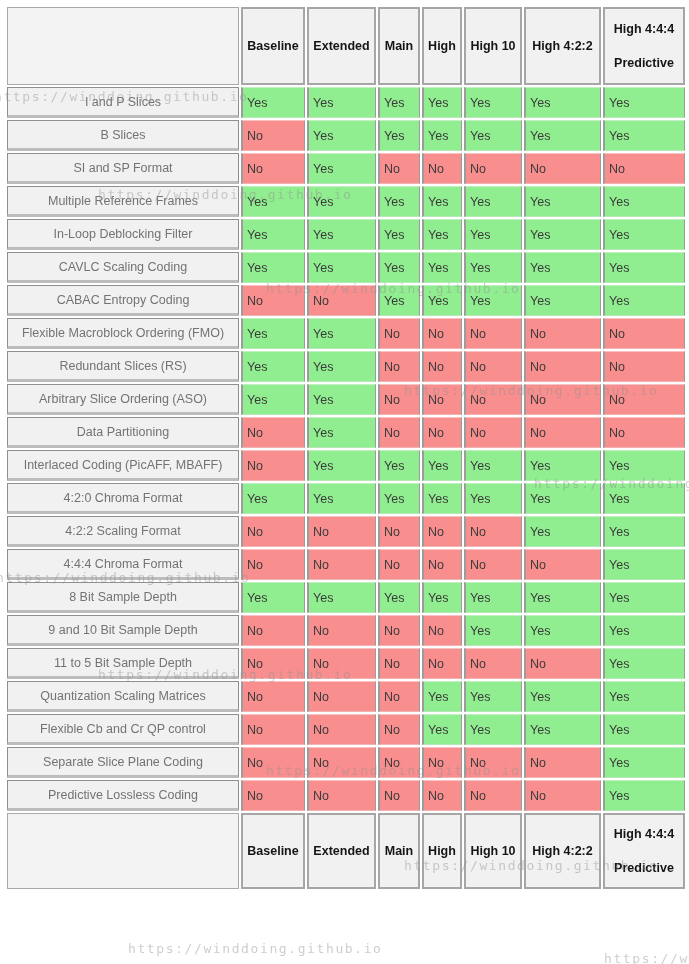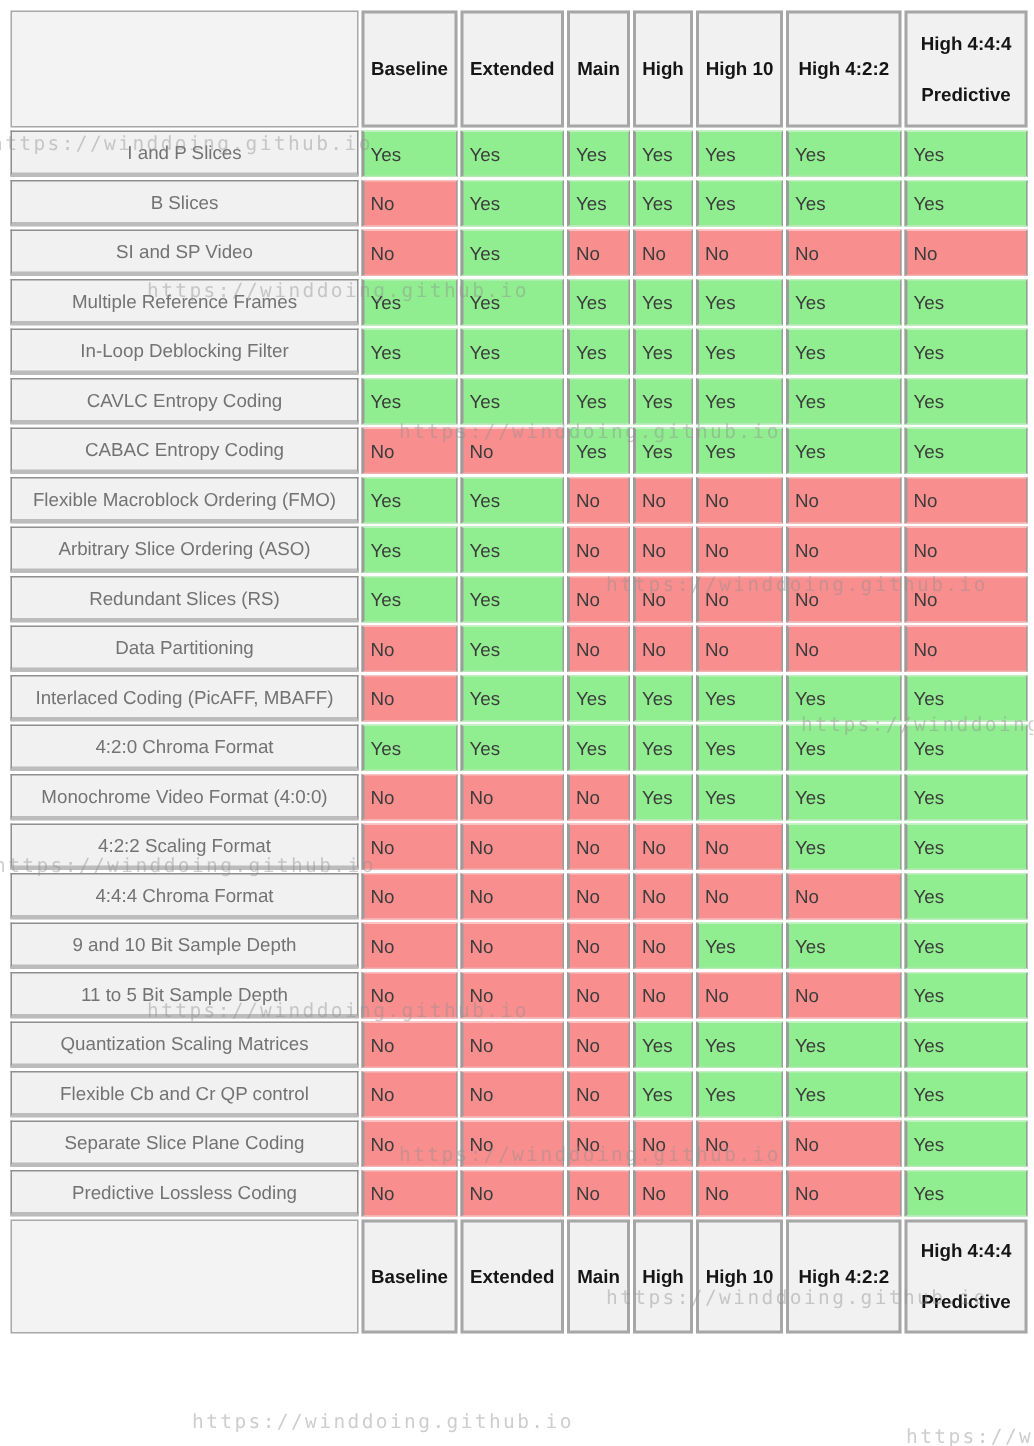--- a/index.html
+++ b/index.html
@@ -88,21 +88,21 @@
           <td class="feature">B Slices</td>
           <td class="val no">No</td>
           <td class="val yes">Yes</td>
           <td class="val yes">Yes</td>
           <td class="val yes">Yes</td>
           <td class="val yes">Yes</td>
           <td class="val yes">Yes</td>
           <td class="val yes">Yes</td>
         </tr>
         <tr>
-          <td class="feature">SI and SP Video</td>
+          <td class="feature">SI and SP Format</td>
           <td class="val no">No</td>
           <td class="val yes">Yes</td>
           <td class="val no">No</td>
           <td class="val no">No</td>
           <td class="val no">No</td>
           <td class="val no">No</td>
           <td class="val no">No</td>
         </tr>
         <tr>
           <td class="feature">Multiple Reference Frames</td>
@@ -118,21 +118,21 @@
           <td class="feature">In-Loop Deblocking Filter</td>
           <td class="val yes">Yes</td>
           <td class="val yes">Yes</td>
           <td class="val yes">Yes</td>
           <td class="val yes">Yes</td>
           <td class="val yes">Yes</td>
           <td class="val yes">Yes</td>
           <td class="val yes">Yes</td>
         </tr>
         <tr>
-          <td class="feature">CAVLC Entropy Coding</td>
+          <td class="feature">CAVLC Scaling Coding</td>
           <td class="val yes">Yes</td>
           <td class="val yes">Yes</td>
           <td class="val yes">Yes</td>
           <td class="val yes">Yes</td>
           <td class="val yes">Yes</td>
           <td class="val yes">Yes</td>
           <td class="val yes">Yes</td>
         </tr>
         <tr>
           <td class="feature">CABAC Entropy Coding</td>
@@ -148,40 +148,40 @@
           <td class="feature">Flexible Macroblock Ordering (FMO)</td>
           <td class="val yes">Yes</td>
           <td class="val yes">Yes</td>
           <td class="val no">No</td>
           <td class="val no">No</td>
           <td class="val no">No</td>
           <td class="val no">No</td>
           <td class="val no">No</td>
         </tr>
         <tr>
+          <td class="feature">Redundant Slices (RS)</td>
+          <td class="val yes">Yes</td>
+          <td class="val yes">Yes</td>
+          <td class="val no">No</td>
+          <td class="val no">No</td>
+          <td class="val no">No</td>
+          <td class="val no">No</td>
+          <td class="val no">No</td>
+        </tr>
+        <tr>
           <td class="feature">Arbitrary Slice Ordering (ASO)</td>
           <td class="val yes">Yes</td>
           <td class="val yes">Yes</td>
           <td class="val no">No</td>
           <td class="val no">No</td>
           <td class="val no">No</td>
           <td class="val no">No</td>
           <td class="val no">No</td>
         </tr>
         <tr>
-          <td class="feature">Redundant Slices (RS)</td>
-          <td class="val yes">Yes</td>
-          <td class="val yes">Yes</td>
-          <td class="val no">No</td>
-          <td class="val no">No</td>
-          <td class="val no">No</td>
-          <td class="val no">No</td>
-          <td class="val no">No</td>
-        </tr>
-        <tr>
           <td class="feature">Data Partitioning</td>
           <td class="val no">No</td>
           <td class="val yes">Yes</td>
           <td class="val no">No</td>
           <td class="val no">No</td>
           <td class="val no">No</td>
           <td class="val no">No</td>
           <td class="val no">No</td>
         </tr>
         <tr>
@@ -198,47 +198,47 @@
           <td class="feature">4:2:0 Chroma Format</td>
           <td class="val yes">Yes</td>
           <td class="val yes">Yes</td>
           <td class="val yes">Yes</td>
           <td class="val yes">Yes</td>
           <td class="val yes">Yes</td>
           <td class="val yes">Yes</td>
           <td class="val yes">Yes</td>
         </tr>
         <tr>
-          <td class="feature">Monochrome Video Format (4:0:0)</td>
-          <td class="val no">No</td>
-          <td class="val no">No</td>
-          <td class="val no">No</td>
-          <td class="val yes">Yes</td>
-          <td class="val yes">Yes</td>
-          <td class="val yes">Yes</td>
-          <td class="val yes">Yes</td>
-        </tr>
-        <tr>
           <td class="feature">4:2:2 Scaling Format</td>
           <td class="val no">No</td>
           <td class="val no">No</td>
           <td class="val no">No</td>
           <td class="val no">No</td>
           <td class="val no">No</td>
           <td class="val yes">Yes</td>
           <td class="val yes">Yes</td>
         </tr>
         <tr>
           <td class="feature">4:4:4 Chroma Format</td>
           <td class="val no">No</td>
           <td class="val no">No</td>
           <td class="val no">No</td>
           <td class="val no">No</td>
           <td class="val no">No</td>
           <td class="val no">No</td>
+          <td class="val yes">Yes</td>
+        </tr>
+        <tr>
+          <td class="feature">8 Bit Sample Depth</td>
+          <td class="val yes">Yes</td>
+          <td class="val yes">Yes</td>
+          <td class="val yes">Yes</td>
+          <td class="val yes">Yes</td>
+          <td class="val yes">Yes</td>
+          <td class="val yes">Yes</td>
           <td class="val yes">Yes</td>
         </tr>
         <tr>
           <td class="feature">9 and 10 Bit Sample Depth</td>
           <td class="val no">No</td>
           <td class="val no">No</td>
           <td class="val no">No</td>
           <td class="val no">No</td>
           <td class="val yes">Yes</td>
           <td class="val yes">Yes</td>

